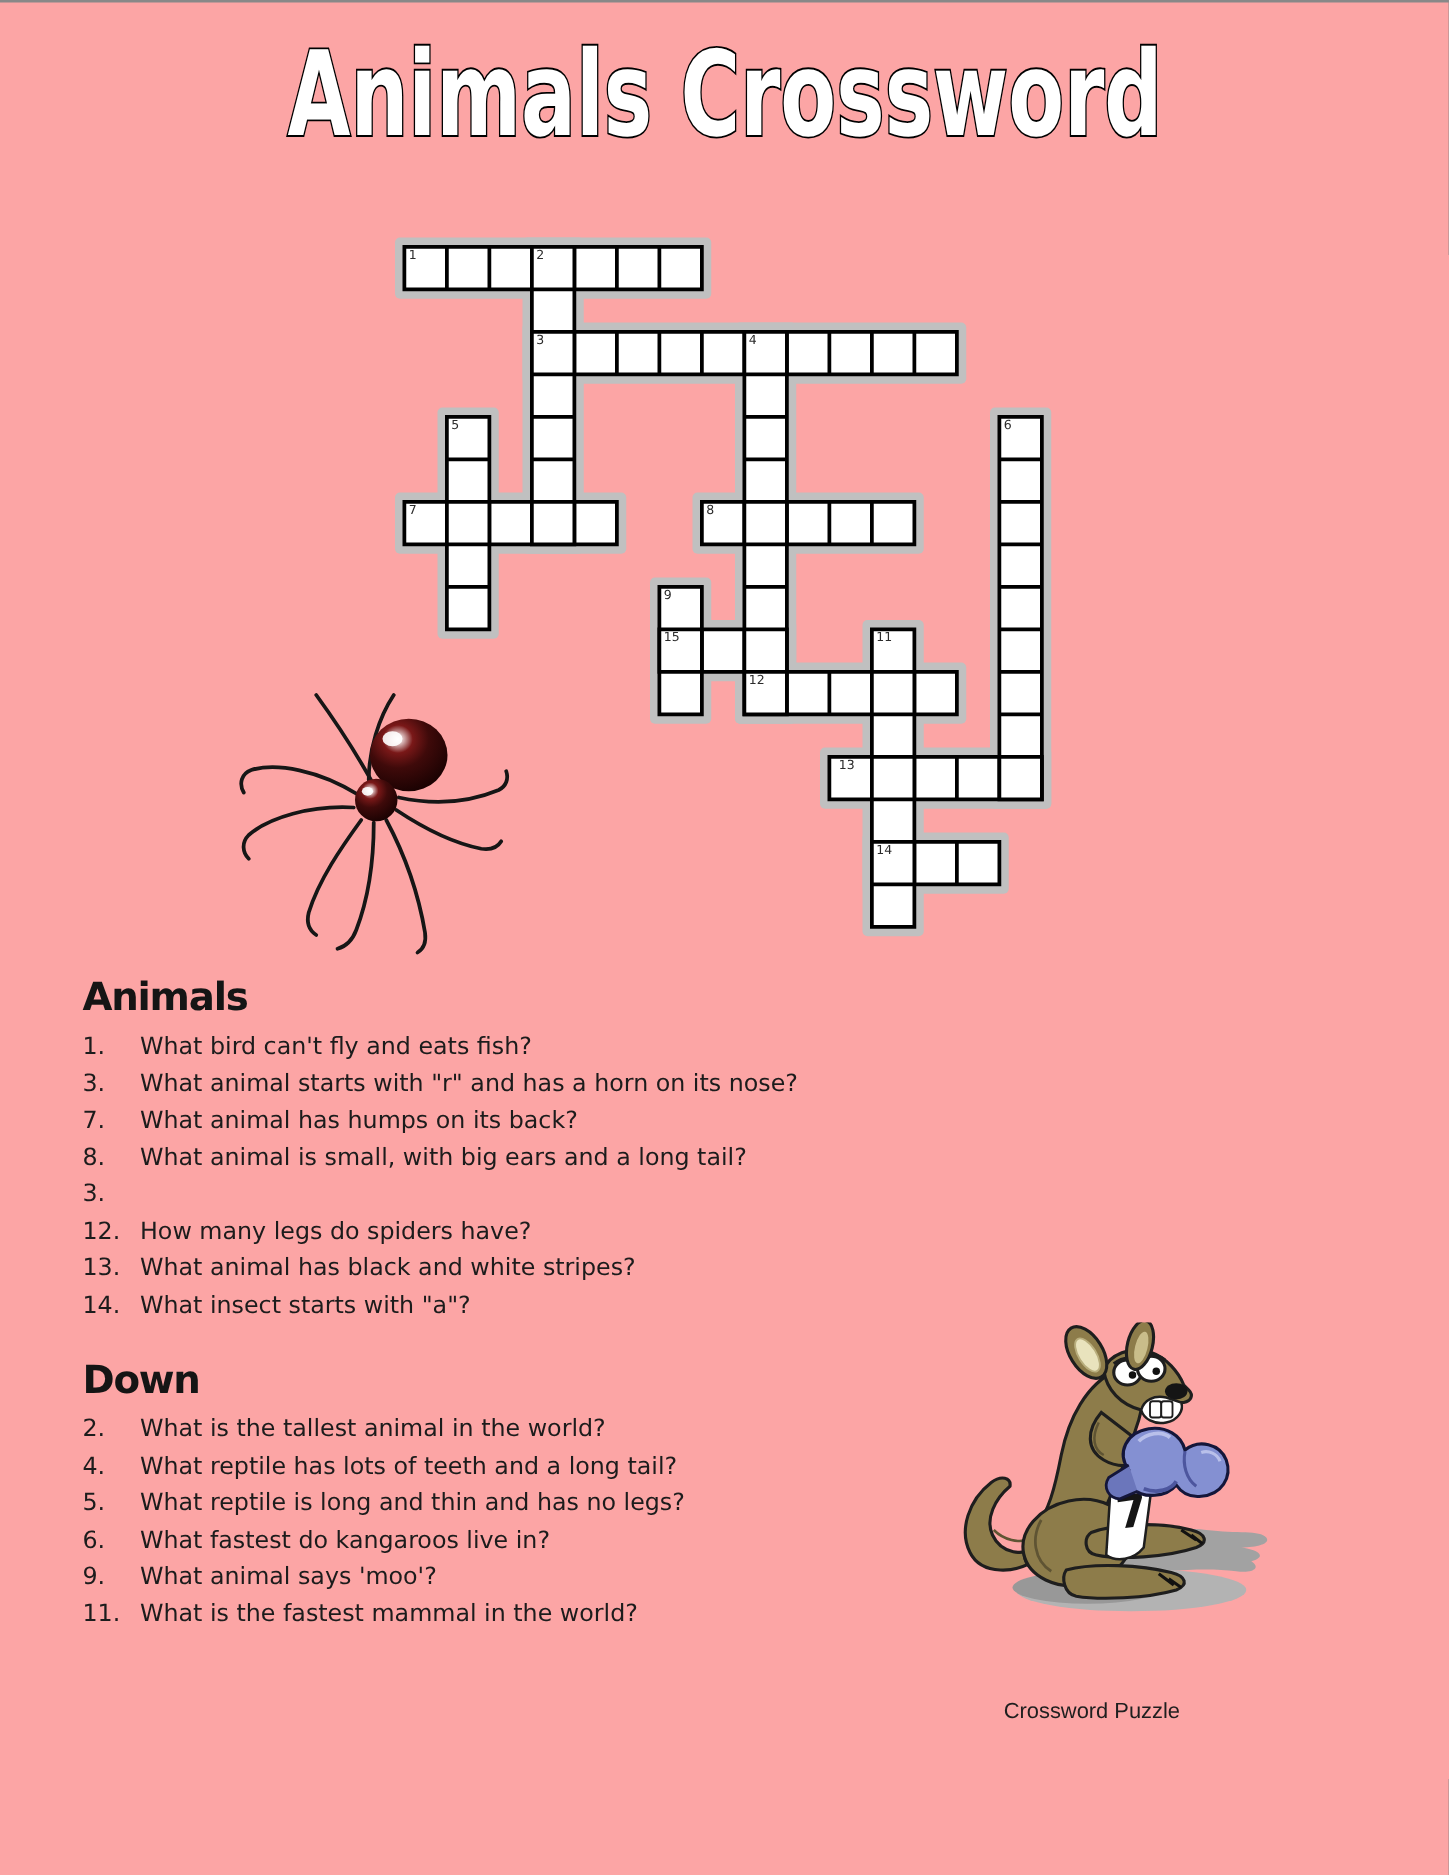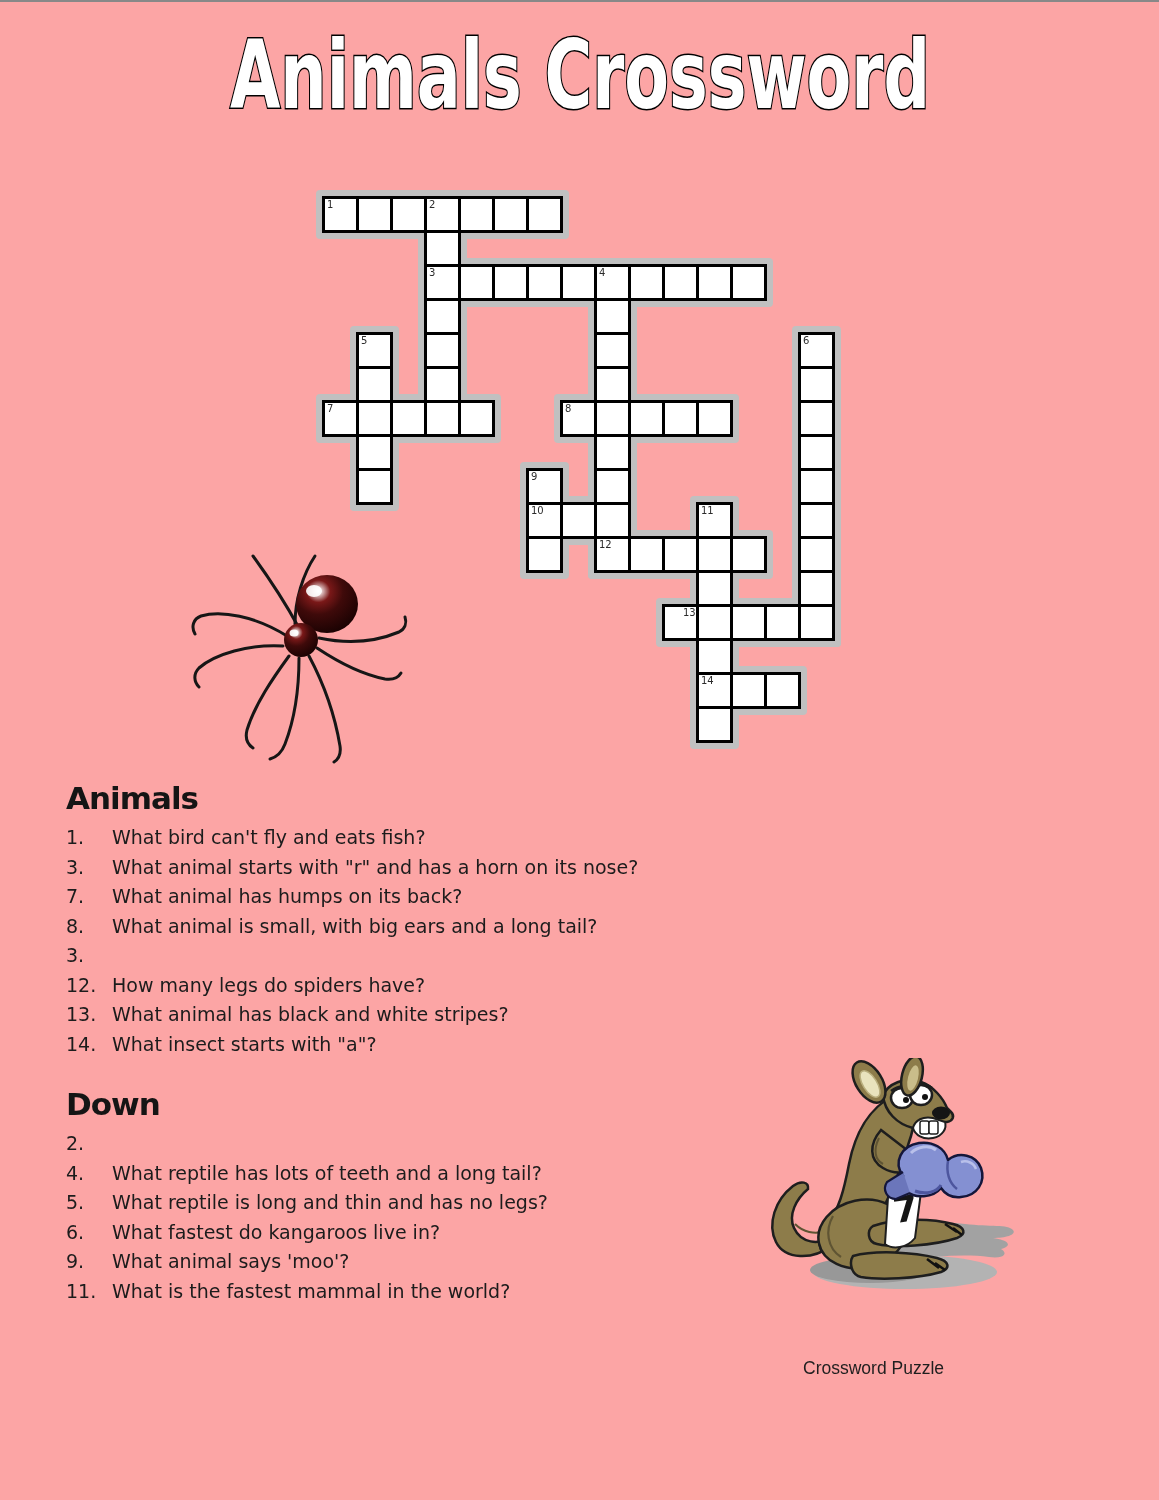--- a/index.html
+++ b/index.html
@@ -177,24 +177,24 @@
       </div>
       <span class="cellnum" style="left: 5px; top: 4px;">1</span>
       <span class="cellnum" style="left: 107px; top: 4px;">2</span>
       <span class="cellnum" style="left: 107px; top: 72px;">3</span>
       <span class="cellnum" style="left: 277px; top: 72px;">4</span>
       <span class="cellnum" style="left: 39px; top: 140px;">5</span>
       <span class="cellnum" style="left: 481px; top: 140px;">6</span>
       <span class="cellnum" style="left: 5px; top: 208px;">7</span>
       <span class="cellnum" style="left: 243px; top: 208px;">8</span>
       <span class="cellnum" style="left: 209px; top: 276px;">9</span>
-      <span class="cellnum" style="left: 209px; top: 310px;">10</span>
+      <span class="cellnum" style="left: 209px; top: 310px;">15</span>
       <span class="cellnum" style="left: 379px; top: 310px;">11</span>
       <span class="cellnum" style="left: 277px; top: 344px;">12</span>
-      <span class="cellnum" style="left: 361px; top: 412px;">13</span>
+      <span class="cellnum" style="left: 349px; top: 412px;">13</span>
       <span class="cellnum" style="left: 379px; top: 480px;">14</span>
     </div>
 
   <svg class="spider-svg" width="240" height="220" viewBox="0 0 240 220">
     <defs>
       <radialGradient id="sgrad" cx="36%" cy="28%" r="80%">
         <stop offset="0%" stop-color="#ffffff"></stop>
         <stop offset="9%" stop-color="#d8b8b8"></stop>
         <stop offset="24%" stop-color="#7a1818"></stop>
         <stop offset="50%" stop-color="#3f0a0a"></stop>
@@ -253,20 +253,21 @@
           <span class="clue-text">What insect starts with "a"?</span>
         </div>
       </div>
   </div>
 
   <div class="clues down">
     <h2>Down</h2>
     <div id="down-list">
         <div class="clue-row">
           <span class="clue-num">2.</span>
+          <span class="clue-text">What is the tallest animal in the world?</span>
         </div>
         <div class="clue-row">
           <span class="clue-num">4.</span>
           <span class="clue-text">What reptile has lots of teeth and a long tail?</span>
         </div>
         <div class="clue-row">
           <span class="clue-num">5.</span>
           <span class="clue-text">What reptile is long and thin and has no legs?</span>
         </div>
         <div class="clue-row">

